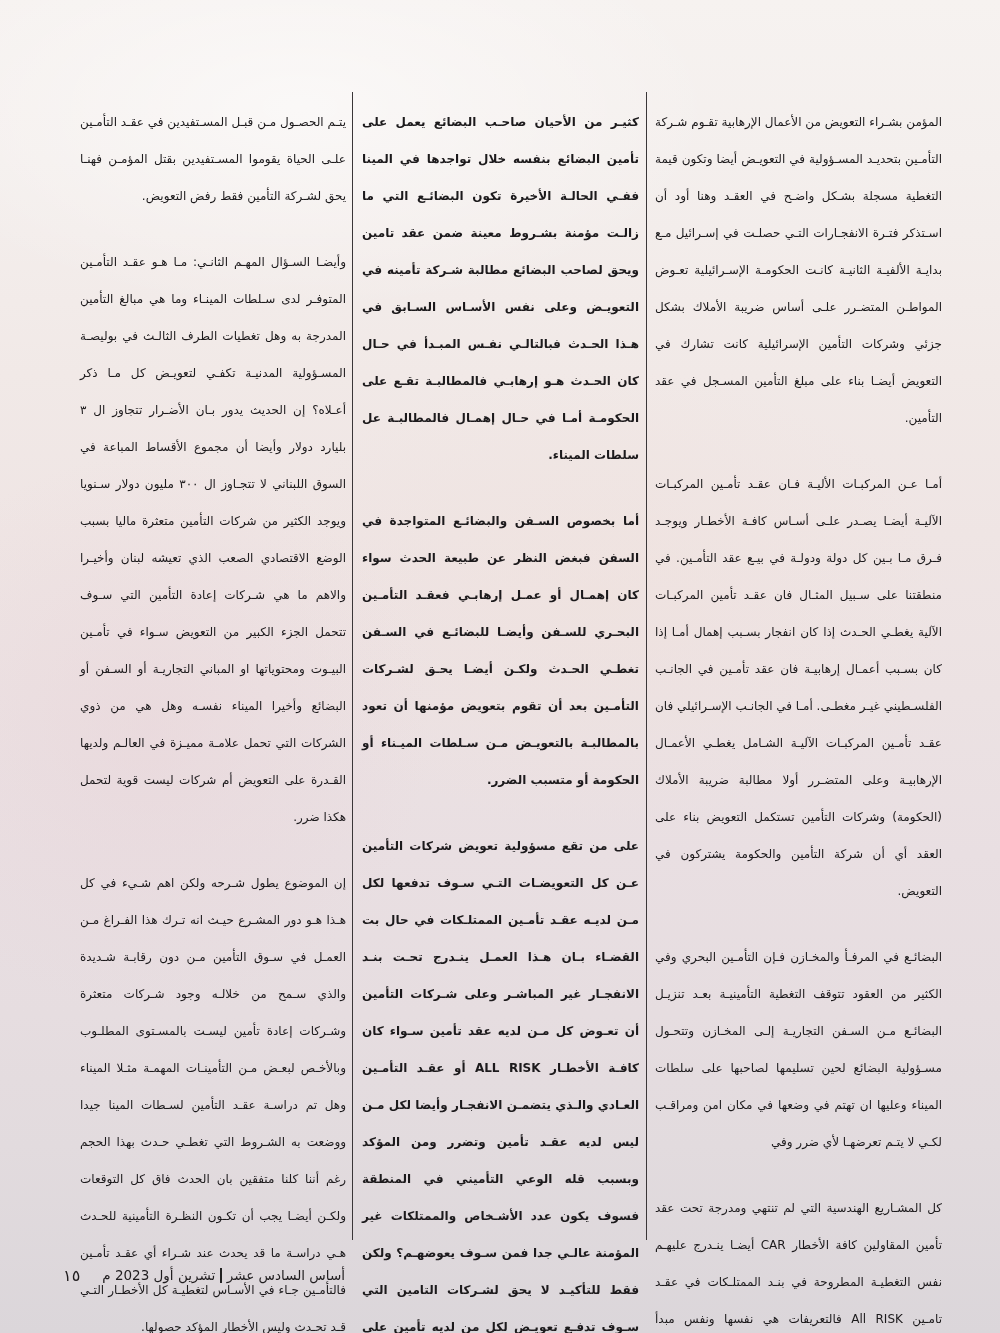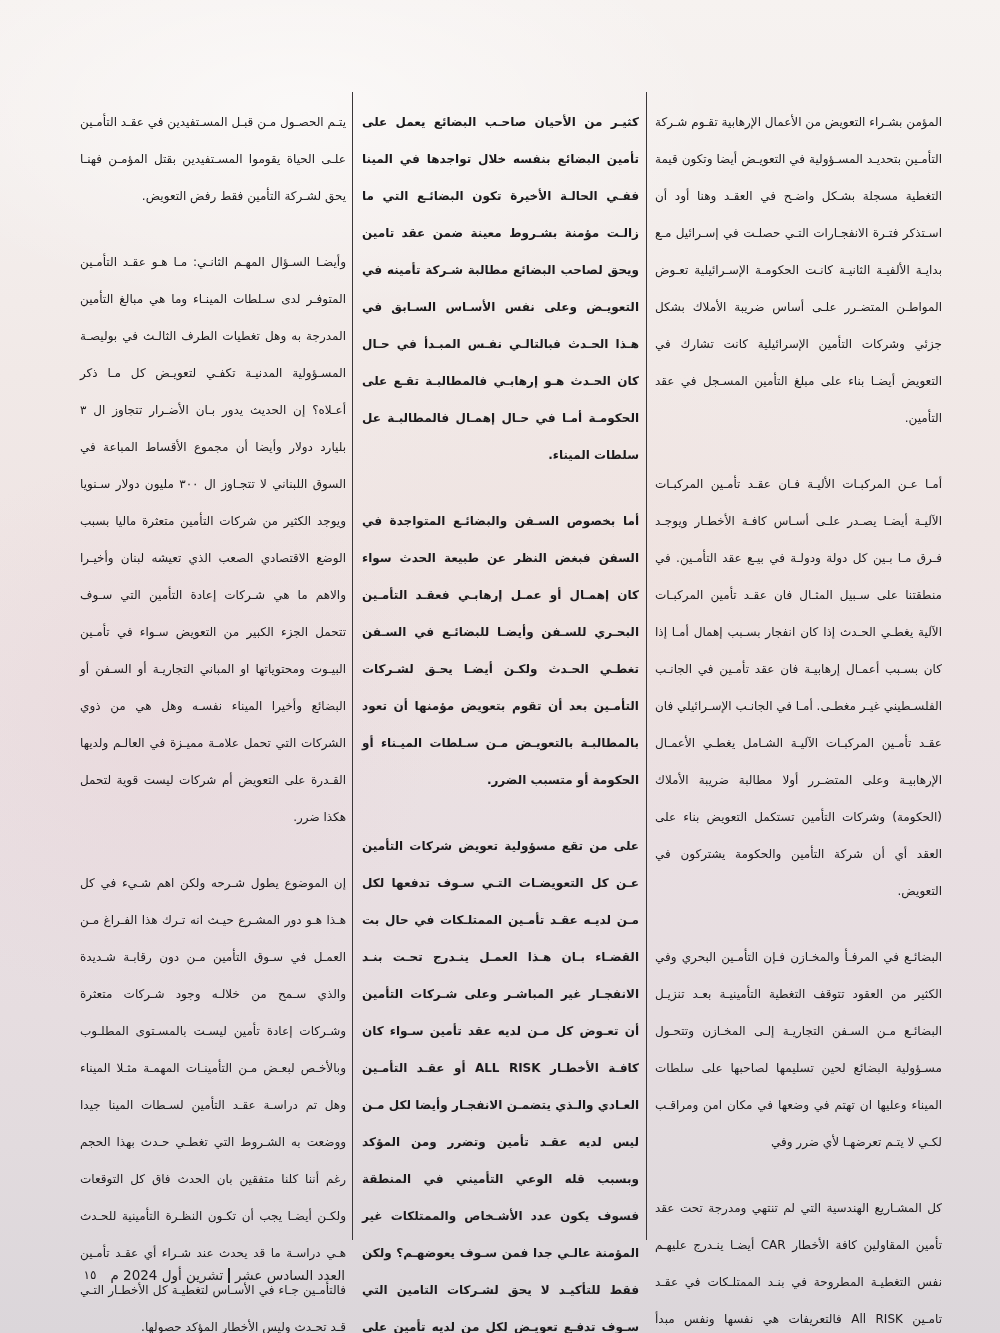--- a/index.html
+++ b/index.html
@@ -80,22 +80,22 @@
     .footer .sep {
       display: inline-block;
       width: 1.5px;
       height: 15px;
       background: #222;
       margin: 0 5px;
       vertical-align: middle;
     }
     .footer .date { }
     .footer .page-num {
-      margin-right: 14px;
-      font-size: 12px;
+      margin-right: 22px;
+      font-size: 16px;
     }
   </style>
 </head>
 <body>
 
 <div class="page">
 
   <div class="column col-right">
     <p>المؤمن بشـراء التعويض من الأعمال الإرهابية تقـوم شـركة التأمـين بتحديـد المسـؤولية في التعويـض أيضا وتكون قيمة التغطية مسجلة بشـكل واضـح في العقـد وهنا أود أن اسـتذكر فتـرة الانفجـارات التـي حصلـت في إسـرائيل مـع بدايـة الألفيـة الثانيـة كانـت الحكومـة الإسـرائيلية تعـوض المواطـن المتضـرر علـى أساس ضريبة الأملاك بشكل جزئي وشركات التأمين الإسرائيلية كانت تشارك في التعويض أيضـا بناء على مبلغ التأمين المسـجل في عقد التأمين.</p>
     <p>أمـا عـن المركبـات الأليـة فـان عقـد تأمـين المركبـات الآليـة أيضـا يصـدر علـى أسـاس كافـة الأخطـار ويوجـد فـرق مـا بـين كل دولة ودولـة في بيـع عقد التأمـين. في منطقتنا على سـبيل المثـال فان عقـد تأمين المركبـات الآلية يغطـي الحـدث إذا كان انفجار بسـبب إهمال أمـا إذا كان بسـبب أعمـال إرهابيـة فان عقد تأمـين في الجانـب الفلسـطيني غيـر مغطـى. أمـا في الجانـب الإسـرائيلي فان عقـد تأمـين المركبـات الآليـة الشـامل يغطـي الأعمـال الإرهابيـة وعلى المتضـرر أولا مطالبة ضريبة الأملاك (الحكومة) وشركات التأمين تستكمل التعويض بناء على العقد أي أن شركة التأمين والحكومة يشتركون في التعويض.</p>
@@ -113,19 +113,19 @@
 
   <div class="col-divider divider-left"></div>
 
   <div class="column col-left">
     <p>يتـم الحصـول مـن قبـل المسـتفيدين في عقـد التأمـين علـى الحياة يقوموا المسـتفيدين بقتل المؤمـن فهنـا يحق لشـركة التأمين فقط رفض التعويض.</p>
     <p>وأيضـا السـؤال المهـم الثانـي: مـا هـو عقـد التأمـين المتوفـر لدى سـلطات المينـاء وما هي مبالغ التأمين المدرجة به وهل تغطيات الطرف الثالـث في بوليصـة المسـؤولية المدنيـة تكفـي لتعويـض كل مـا ذكر أعـلاه؟ إن الحديث يدور بـان الأضـرار تتجاوز ال ٣ بليارد دولار وأيضا أن مجموع الأقساط المباعة في السوق اللبناني لا تتجـاوز ال ٣٠٠ مليون دولار سـنويا ويوجد الكثير من شركات التأمين متعثرة ماليا بسبب الوضع الاقتصادي الصعب الذي تعيشه لبنان وأخيـرا والاهم ما هي شـركات إعادة التأمين التي سـوف تتحمل الجزء الكبير من التعويض سـواء في تأمـين البيـوت ومحتوياتها او المباني التجاريـة أو السـفن أو البضائع وأخيرا الميناء نفسـه وهل هي من ذوي الشركات التي تحمل علامـة مميـزة في العالـم ولديها القـدرة على التعويض أم شركات ليست قوية لتحمل هكذا ضرر.</p>
     <p>إن الموضوع يطول شـرحه ولكن اهم شـيء في كل هـذا هـو دور المشـرع حيـث انه تـرك هذا الفـراغ مـن العمـل في سـوق التأمين مـن دون رقابـة شـديدة والذي سـمح من خلالـه وجود شـركات متعثرة وشـركات إعادة تأمين ليسـت بالمسـتوى المطلـوب وبالأخـص لبعـض مـن التأمينـات المهمـة مثـلا الميناء وهل تم دراسـة عقـد التأمين لسـطات المينا جيدا ووضعت به الشـروط التي تغطـي حـدث بهذا الحجم رغم أننا كلنا متفقين بان الحدث فاق كل التوقعات ولكـن أيضـا يجب أن تكـون النظـرة التأمينية للحـدث هـي دراسـة ما قد يحدث عند شـراء أي عقـد تأمـين فالتأمـين جـاء في الأسـاس لتغطيـة كل الأخطـار التـي قـد تحـدث وليس الأخطار المؤكد حصولها.</p>
   </div>
 
   <div class="footer">
-    <span class="issue">العدد السادس عشر</span>
+    <span class="issue">أساس السادس عشر</span>
     <span class="sep"></span>
-    <span class="date">تشرين أول 2024 م</span>
+    <span class="date">تشرين أول 2023 م</span>
     <span class="page-num">١٥</span>
   </div>
 
 </div>
 
 </body></html>

